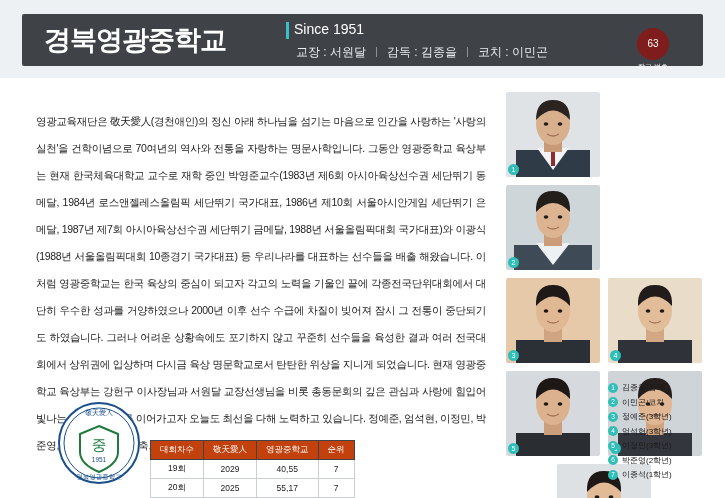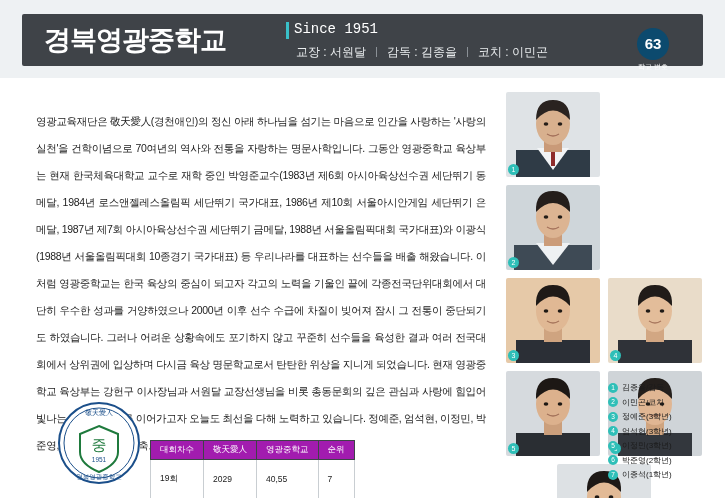--- a/index.html
+++ b/index.html
@@ -42,21 +42,21 @@
     position: absolute;
     left: 264px; top: 8px;
     width: 3px; height: 17px;
     background: #39c0c8;
   }
   .since-text {
     position: absolute;
     left: 272px; top: 7px;
     color: #ffffff;
     font-size: 14px;
-    font-family: Liberation Mono, monospace;
+    font-family: Liberation Sans, sans-serif;
     white-space: nowrap;
     text-align: right;
   }
   .staff-row {
     position: absolute;
     left: 264px; top: 30px;
     display: flex;
     align-items: center;
     height: 16px;
   }
@@ -72,24 +72,24 @@
   }
   .badge {
     position: absolute;
     right: 24px; top: 14px;
     width: 52px;
     text-align: center;
   }
   .badge-circle {
     width: 32px; height: 32px;
     border-radius: 50%;
-    background: #0c4a6e;
-    color: #ffffff;
-    font-size: 15px;
-    font-weight: bold;
+    background: #7f1d1d;
+    color: #ffffff;
+    font-size: 10px;
+    font-weight: normal;
     line-height: 32px;
     margin: 0 auto;
   }
   .badge-label {
     margin-top: 2px;
     font-size: 7px;
     color: #ffffff;
     white-space: nowrap;
   }
 
@@ -173,30 +173,31 @@
 
   
   .results {
     position: absolute;
     left: 150px; top: 440px;
     border-collapse: collapse;
     font-size: 8.5px;
     color: #1b1b1b;
   }
   .results th {
-    background: #a21caf;
+    background: #c2410c;
     color: #ffffff;
     font-weight: normal;
     padding: 3px 9px;
     border: 1px solid #3f4348;
     white-space: nowrap;
   }
   .results td {
-    padding: 13px 9px;
+    padding: 3px 9px;
     border: 1px solid #c9ced2;
+    text-align: center;
     white-space: nowrap;
   }
 </style>
 </head>
 <body>
 
 <div class="header">
   <div class="header-bar">
     <div class="school-name">경북영광중학교</div>
     <div class="since-divider"></div>
@@ -385,14 +386,20 @@
       <th>순위</th>
     </tr>
   </thead>
   <tbody>
     <tr>
       <td>19회</td>
       <td>2029</td>
       <td>40,55</td>
       <td>7</td>
     </tr>
+    <tr>
+      <td>20회</td>
+      <td>2025</td>
+      <td>55,17</td>
+      <td>7</td>
+    </tr>
   </tbody>
 </table>
 
 </body></html>

